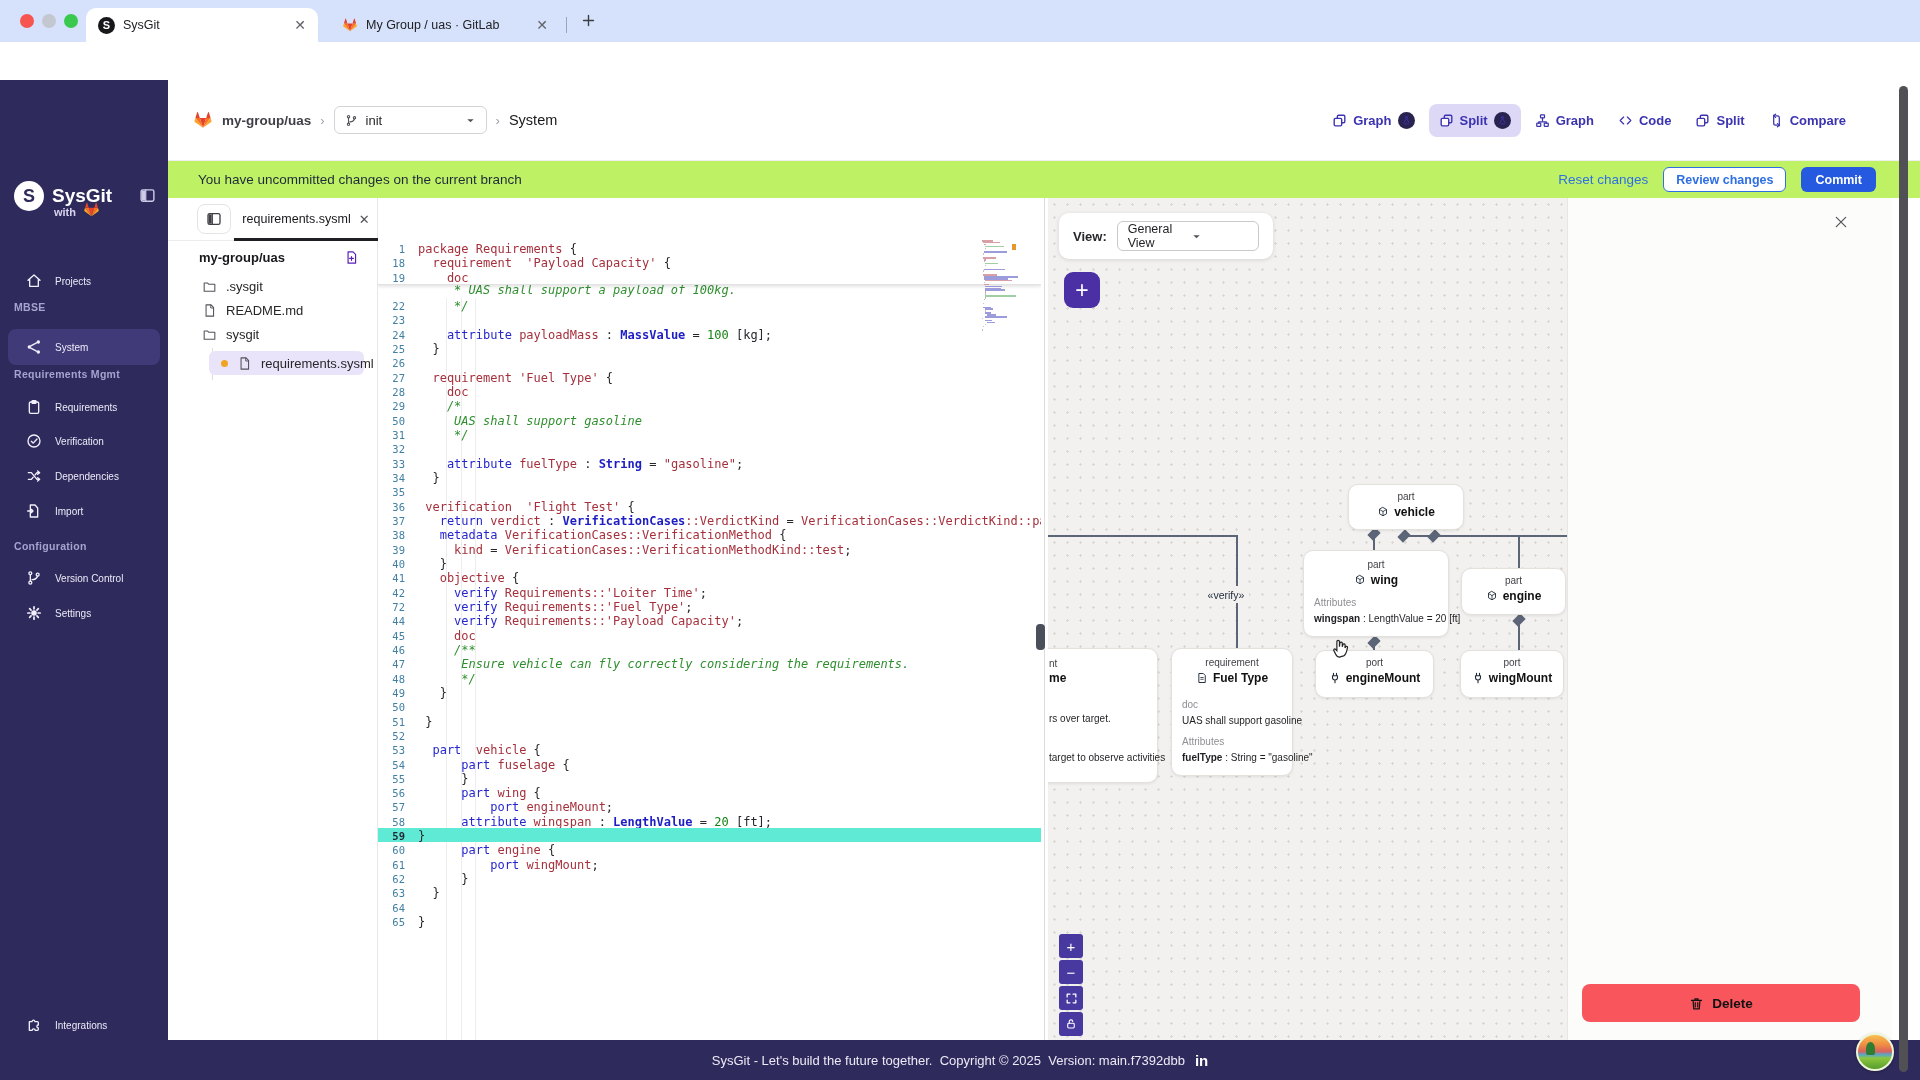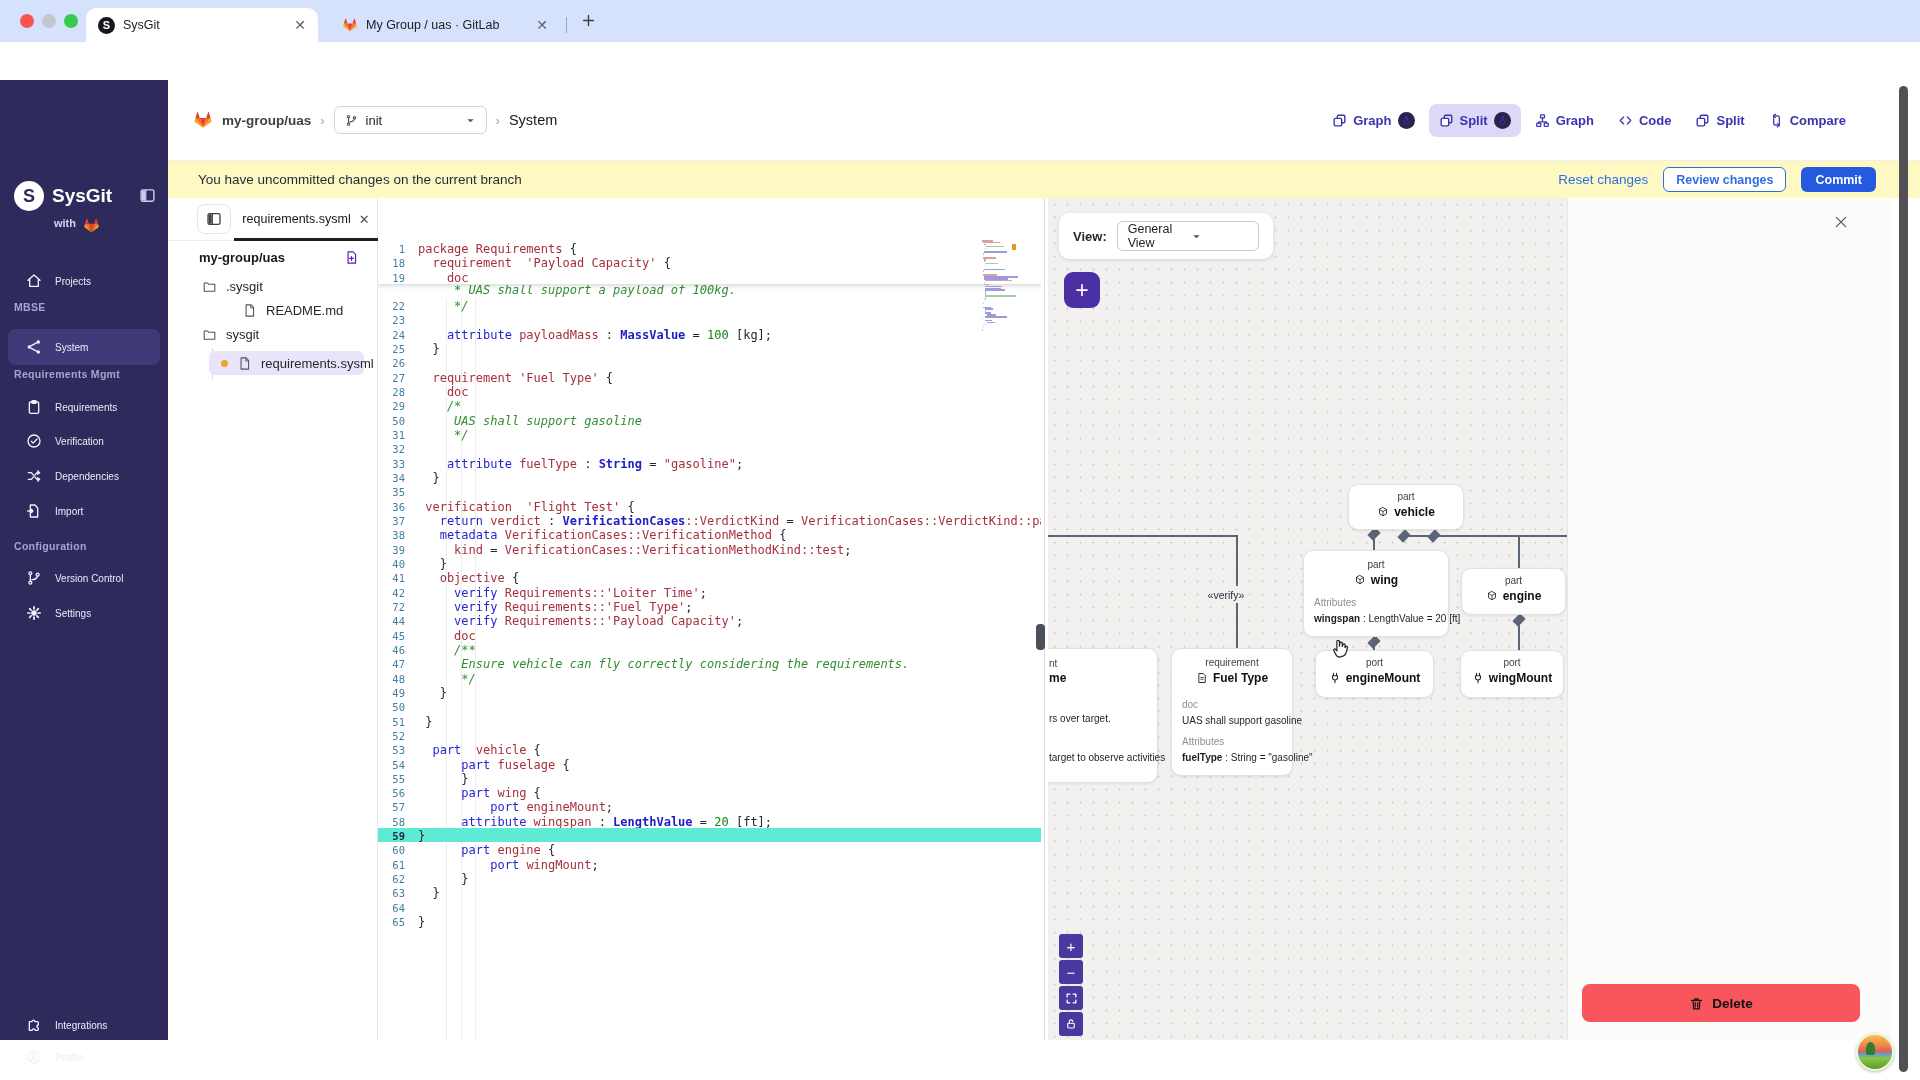--- a/index.html
+++ b/index.html
@@ -22,40 +22,40 @@
 #urlpill{position:absolute;left:127px;top:47px;width:1253px;height:27px;border-radius:14px;background:#eef1f9;display:flex;align-items:center;gap:9px;padding:0 13px}
 #urltext{font-size:13px;color:#202124}
 #updatepill{position:absolute;left:1578px;top:48px;width:334px;height:26px;background:#d3e3fd;border-radius:13px;display:flex;align-items:center;padding:0 12px;gap:8px}
 #updatepill span{font-size:13px;color:#1f3a5f;flex:1;text-align:center}
 
 #sidebar{position:absolute;left:0;top:80px;width:168px;height:960px;background:#2e2a5c}
 #brandrow{position:absolute;left:14px;top:101px;display:flex;align-items:center;gap:8px}
 #slogo{width:30px;height:30px;border-radius:50%;background:#fff;color:#2e2a5c;font-weight:bold;font-size:18px;display:flex;align-items:center;justify-content:center}
 #brand{color:#fff;font-size:19px;font-weight:bold}
 #collapse{position:absolute;left:139px;top:107px;color:#cfcbe8}
-#withrow{position:absolute;left:54px;top:137px;display:flex;align-items:flex-start;gap:7px}
+#withrow{position:absolute;left:54px;top:121px;display:flex;align-items:flex-end;gap:7px}
 #withrow span{color:#d8d4ef;font-size:11px;font-weight:bold}
 .navitem{position:absolute;left:0;width:168px;height:30px;display:flex;align-items:center;gap:12px;padding-left:25px;color:#eceaf8;font-size:10px}
 .navitem.active{left:8px;width:152px;height:36px;background:#403a78;border-radius:8px;padding-left:17px}
 .nico{width:18px;display:flex;justify-content:center;color:#f2f0fc}
 .navsec{position:absolute;left:14px;color:#a7a2cf;font-size:10.5px;font-weight:bold;letter-spacing:.3px}
 
 #appheader{position:absolute;left:168px;top:80px;width:1752px;height:81px;background:#fff;border-bottom:1px solid #efefef}
 #crumbs{position:absolute;left:25px;top:20px;height:40px;display:flex;align-items:center;gap:9px}
 #repotext{font-size:13.5px;font-weight:600;color:#3f3f46}
 .crumbsep{color:#9ca3af;font-size:13px}
 #branchbox{display:flex;align-items:center;gap:8px;border:1px solid #d4d4d8;border-radius:6px;height:28px;padding:0 10px;width:153px}
 #branchbox .bl{font-size:13px;color:#27272a;flex:1}
 #pagetitle{font-size:14.5px;color:#18181b}
 #viewbtns{position:absolute;right:64px;top:19px;height:42px;display:flex;align-items:center;gap:4px}
 .vbtn{display:flex;align-items:center;gap:6px;color:#3b33af;font-size:13px;font-weight:bold;padding:8px 10px;border-radius:8px;background:transparent;border:none}
 .vbtn.active{background:#ded8f7}
 .vbadge{width:17px;height:17px;border-radius:50%;background:#29244f;display:flex;align-items:center;justify-content:center}
 
-#banner{position:absolute;left:168px;top:161px;width:1752px;height:37px;background:#fef9c3;display:flex;align-items:center}
+#banner{position:absolute;left:168px;top:161px;width:1752px;height:37px;background:#bef264;display:flex;align-items:center}
 #bannermsg{margin-left:30px;font-size:13.5px;color:#1e293b}
 #bannerbtns{position:absolute;right:44px;display:flex;align-items:center;gap:15px}
 #resetlink{color:#2f6fe4;font-size:13.5px}
 #reviewbtn{border:1px solid #2f6fe4;color:#2f6fe4;background:#fff;border-radius:6px;height:25px;padding:0 12px;font-size:12.5px;font-weight:bold}
 #commitbtn{background:#2459e0;color:#fff;border:none;border-radius:6px;height:25px;padding:0 14px;font-size:12.5px;font-weight:bold}
 
 #explorer{position:absolute;left:168px;top:198px;width:210px;height:842px;background:#fff;border-right:1px solid #e7e7e9}
 #exptop{position:absolute;left:0;top:0;width:100%;height:43px;border-bottom:1px solid #ececec}
 #exptoggle{position:absolute;left:29px;top:6px;width:34px;height:30px;border:1px solid #e4e4e7;border-radius:8px;background:#fff;display:flex;align-items:center;justify-content:center;color:#3f3f46}
 #exptab{position:absolute;left:66px;top:0;width:144px;height:42px;display:flex;align-items:center;justify-content:center;gap:8px}
@@ -490,21 +490,21 @@
     <div id="indentline"></div>
     <div id="tree">
         <div class="trow" style="top: 76px; padding-left: 34px;">
           <div class="tico">
             <svg width="15" height="15" viewBox="0 0 24 24" fill="none" stroke="currentColor" stroke-width="2" stroke-linecap="round" stroke-linejoin="round">
               <path d="M3.5 6.5h5.5l2 2h9.5v11h-17z" stroke-width="1.7"></path>
             </svg>
           </div>
           <span>.sysgit</span>
         </div>
-        <div class="trow" style="top: 100px; padding-left: 34px; margin-left: 40px;">
+        <div class="trow" style="top: 100px; padding-left: 34px;">
           <div class="tico">
             <svg width="15" height="15" viewBox="0 0 24 24" fill="none" stroke="currentColor" stroke-width="2" stroke-linecap="round" stroke-linejoin="round">
               <path d="M6.5 3h8l4 4v14h-12z" stroke-width="1.7"></path>
               <path d="M14 3.5V8h4" stroke-width="1.5"></path>
             </svg>
           </div>
           <span>README.md</span>
         </div>
         <div class="trow" style="top: 124px; padding-left: 34px;">
           <div class="tico">
@@ -778,15 +778,19 @@
     <button id="deletebtn">
       <span class="icn">
           <svg width="15" height="15" viewBox="0 0 24 24" fill="none" stroke="currentColor" stroke-width="2" stroke-linecap="round" stroke-linejoin="round">
             <path d="M4 7h16M9.5 7V4.5h5V7M6.5 7l1 13.5h9l1-13.5M10 10.5v7M14 10.5v7" stroke-width="1.9"></path>
           </svg>
         </span>
       <span>Delete</span>
     </button>
   </div>
 
+  <div id="footer">
+    <span id="footertext">SysGit - Let's build the future together.  Copyright © 2025  Version: main.f7392dbb</span>
+    <span id="linkedin">in</span>
+  </div>
   <div id="island"></div>
   <div id="pagescroll"></div>
 </div>
 
 </body></html>

